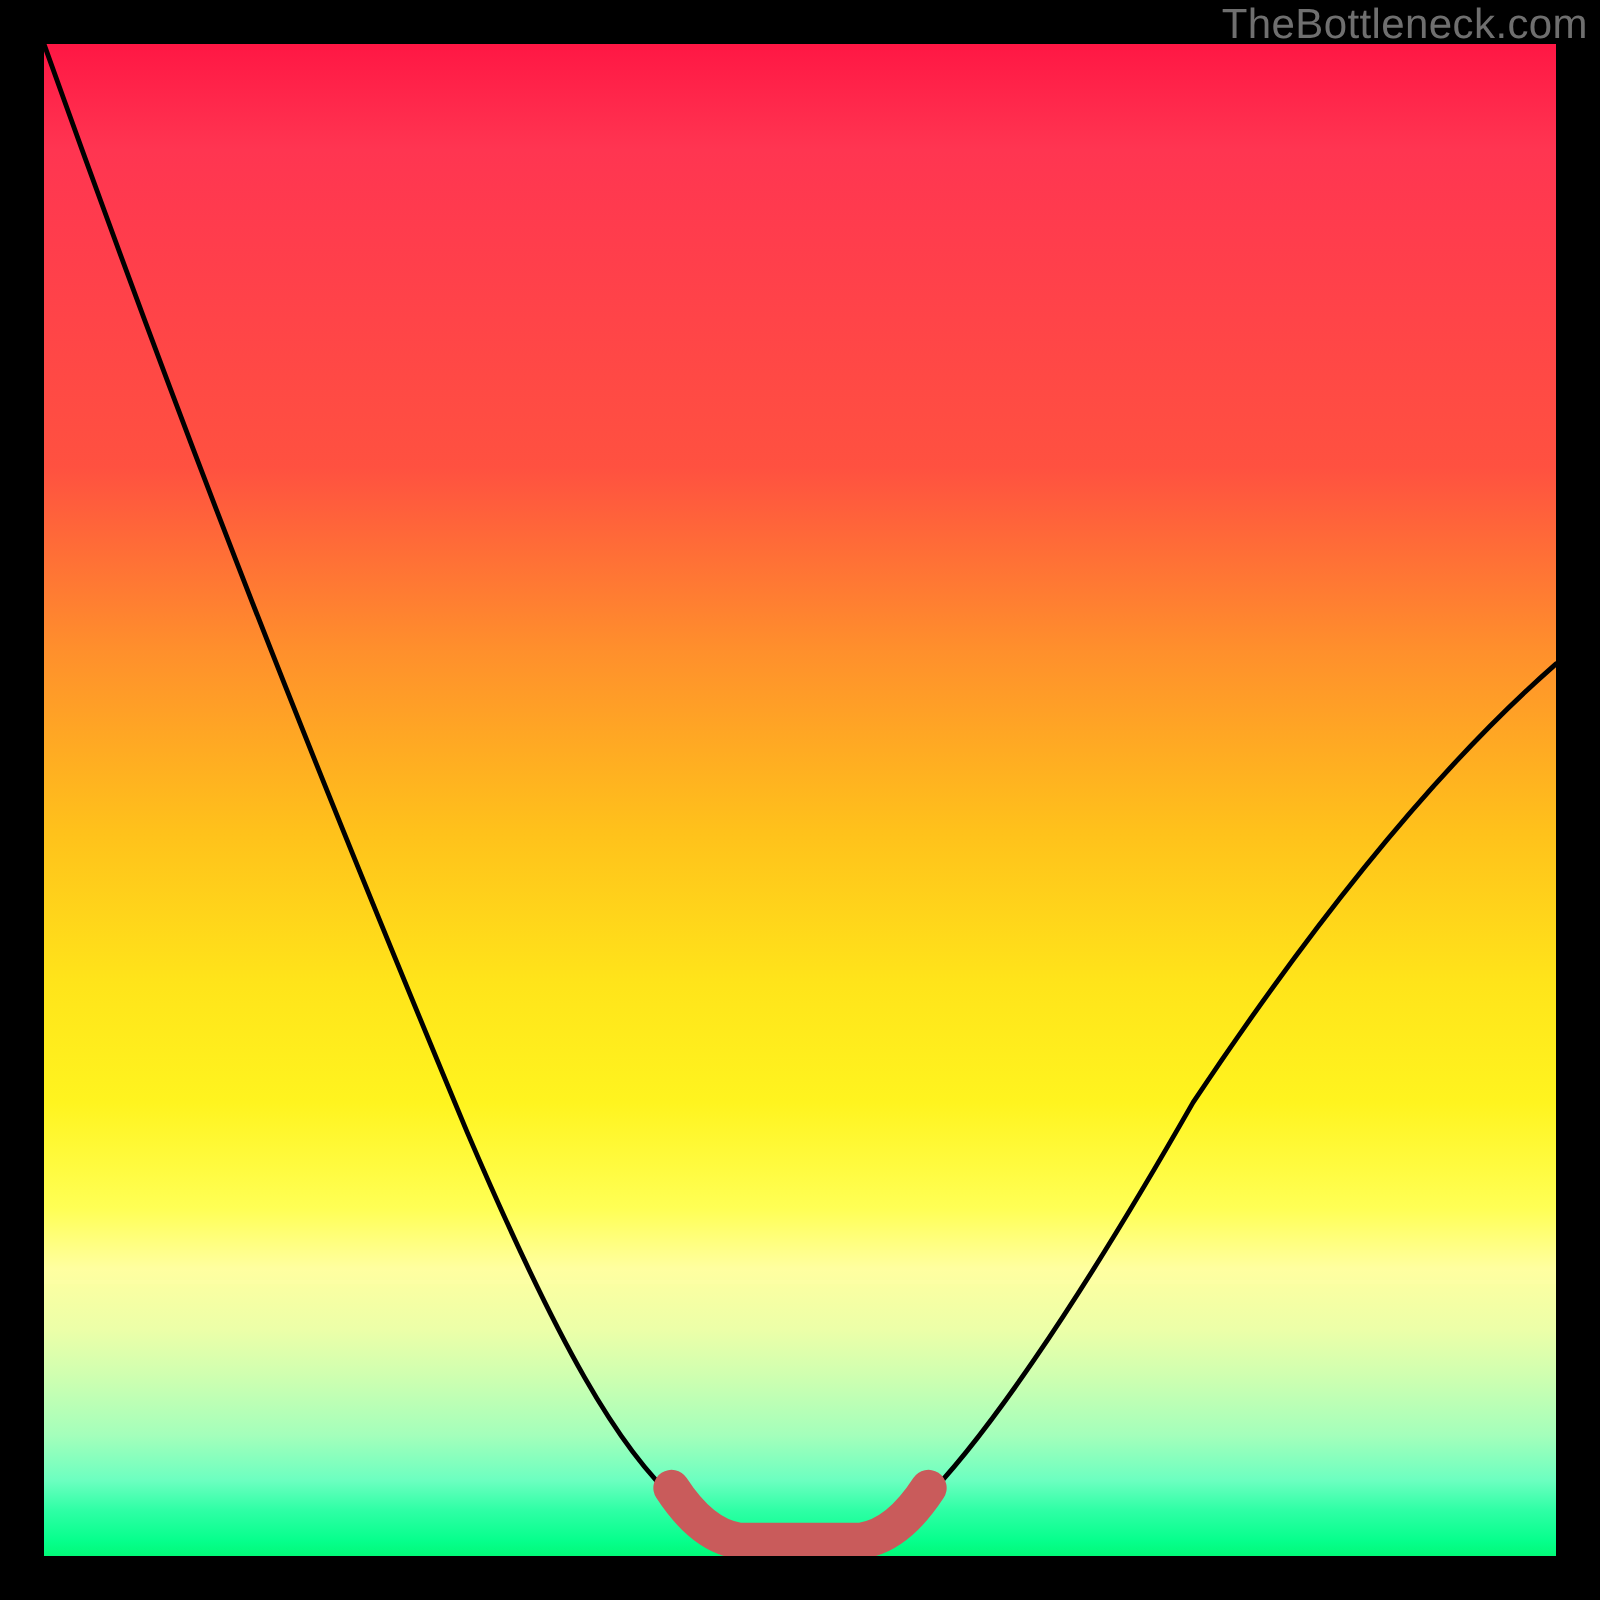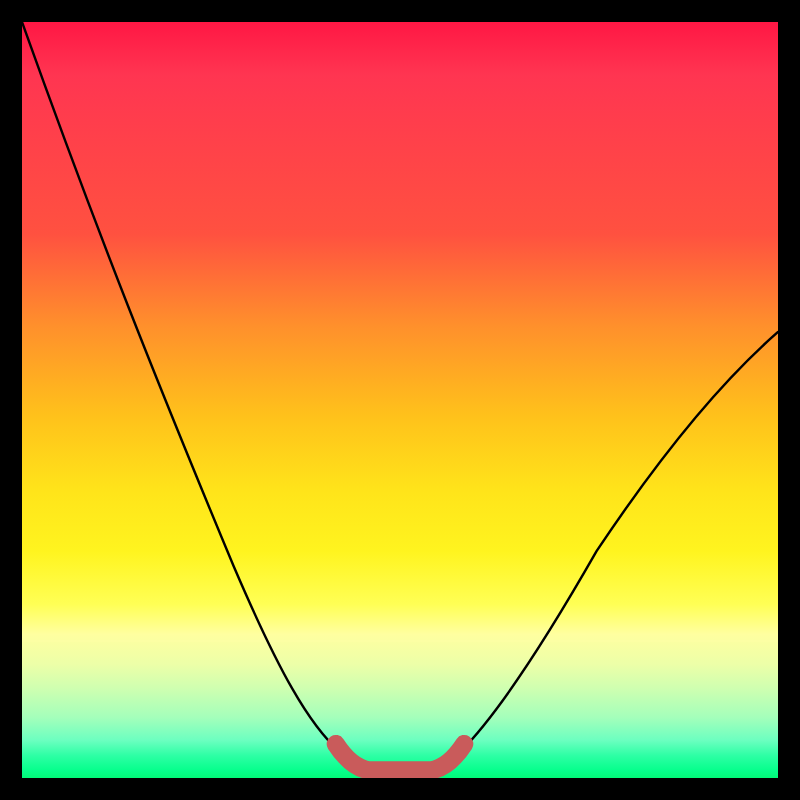--- a/index.html
+++ b/index.html
@@ -88,13 +88,14 @@
                C 54 99, 56 98.2, 58 96.5
                C 62 92.5, 68 84, 76 70
                C 84 58, 92 48, 100 41" fill="none" stroke="#000" stroke-width="0.32" stroke-linecap="round"></path>
       <path d="M 41.5 95.5
                C 43 97.8, 44.5 98.8, 46 99
                L 54 99
                C 55.5 98.8, 57 97.8, 58.5 95.5" fill="none" stroke="#c95b5b" stroke-width="2.4" stroke-linecap="round" stroke-linejoin="round"></path>
     </svg>
   </div>
 
+  <div class="attribution">TheBottleneck.com</div>
 </div>
 
 </body></html>

